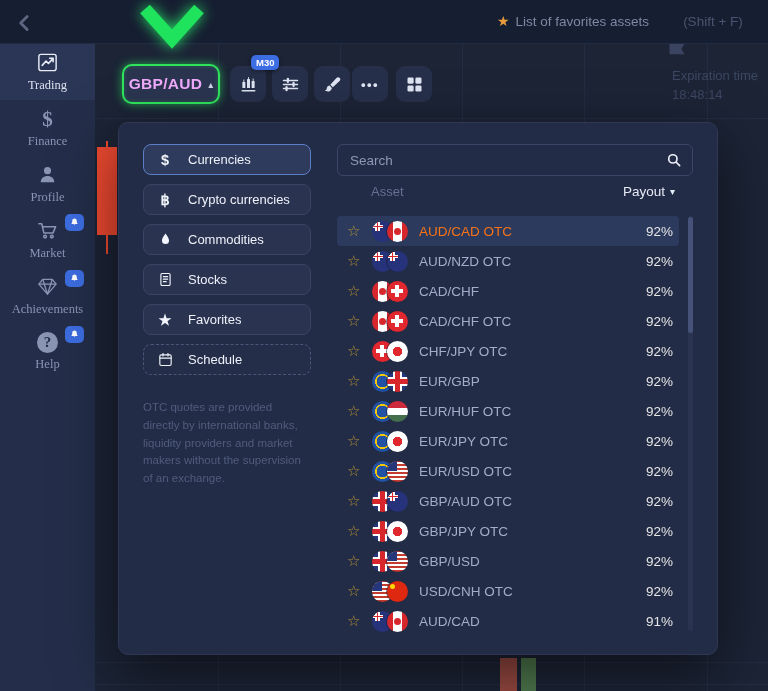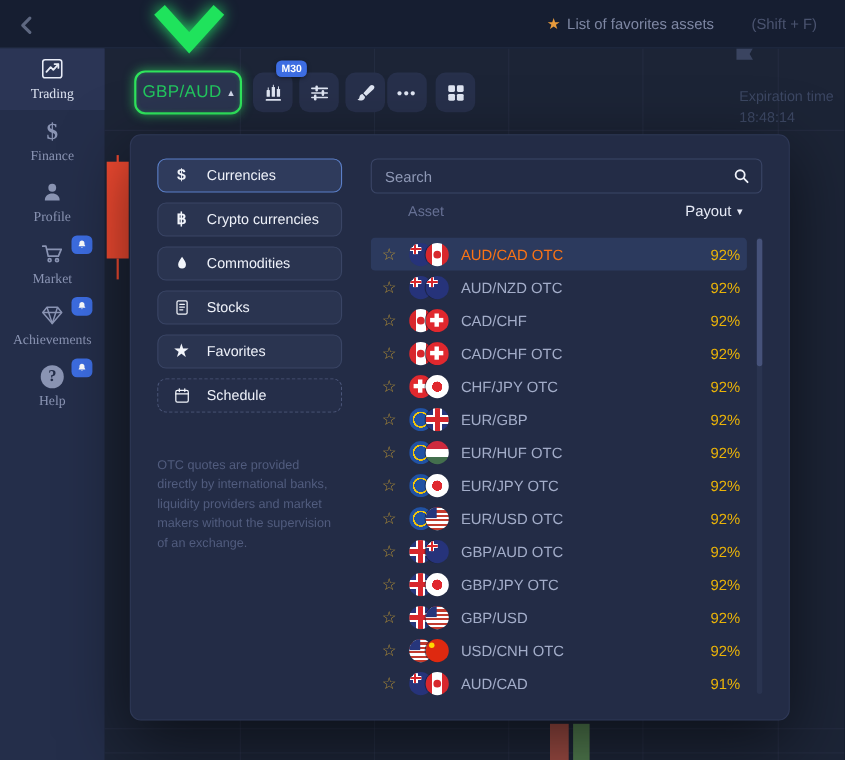--- a/index.html
+++ b/index.html
@@ -30,29 +30,29 @@
   .nav-badge { position:absolute; right:11px; top:2px; min-width:19px; height:17px; border-radius:5px; background:#3d6de2; color:#fff; display:flex; align-items:center; justify-content:center; font-size:10px; font-weight:bold; padding:0 3px; }
   .nav-badge svg { width:11px; height:11px; }
   
   .gridline-v { position:absolute; top:44px; bottom:0; width:1px; background:rgba(125,145,195,.08); z-index:0; }
   .gridline-h { position:absolute; left:95px; right:0; height:1px; background:rgba(125,145,195,.08); z-index:0; }
   .candle { position:absolute; z-index:1; }
   .candle.big-red { left:97px; top:147px; width:20px; height:88px; background:#f14a31; }
   .wick-red { position:absolute; left:106px; width:2px; background:#f14a31; z-index:1; }
   .candle.small-red { left:500px; top:658px; width:17px; height:33px; background:#9a4a42; }
   .candle.small-green { left:521px; top:658px; width:15px; height:33px; background:#507a4e; }
-  .expiration { position:absolute; left:672px; top:78px; z-index:1; font-size:13px; color:#3c4763; line-height:19px; }
+  .expiration { position:absolute; left:672px; top:66px; z-index:1; font-size:13px; color:#3c4763; line-height:19px; }
   .exp-flag { position:absolute; left:668px; top:42px; width:18px; height:14px; color:#3a4460; z-index:1; }
   .exp-flag svg { width:100%; height:100%; }
   
   .pair-btn { position:absolute; left:122px; top:64px; width:98px; height:40px; z-index:3;
     background:#2b3550; border:2px solid #2fe45c; border-radius:10px;
     box-shadow:0 0 10px rgba(45,229,92,.65), inset 0 0 4px rgba(45,229,92,.25);
     display:flex; align-items:center; justify-content:center; gap:6px; cursor:pointer; }
-  .pair-btn .pair { font-size:15.5px; font-weight:normal; letter-spacing:.3px; color:#22c55e; }
+  .pair-btn .pair { font-size:15.5px; font-weight:bold; letter-spacing:.3px; color:#f0abfc; }
   .pair-btn .caret { font-size:10px; color:#cfd6e8; }
   .green-arrow { position:absolute; left:136px; top:2px; width:72px; height:48px; z-index:4;
     filter:drop-shadow(0 0 7px rgba(40,255,110,.85)); }
   .tool-btn { position:absolute; top:66px; width:36px; height:36px; background:#27304b; border-radius:9px;
     display:flex; align-items:center; justify-content:center; color:#dfe5f2; cursor:pointer; z-index:3; }
   .tool-btn svg { width:21px; height:21px; }
   .tb-charttype { left:230px; } .tb-indicators { left:272px; } .tb-brush { left:314px; }
   .tb-more { left:352px; } .tb-grid { left:396px; }
   .glyph-dots { font-size:13px; letter-spacing:1.5px; font-weight:bold; color:#dfe5f2; }
   .tf-badge { position:absolute; left:251px; top:55px; z-index:5; background:#3d6de2; color:#fff;
@@ -63,21 +63,21 @@
     box-shadow:0 18px 60px rgba(0,0,0,.55); display:flex; padding:21px 24px; }
   .cat-col { width:168px; flex:none; }
   .cat-btn { width:100%; height:31px; margin-bottom:9px; display:flex; align-items:center; gap:14px;
     background:#2a3450; border:1px solid #3a4565; border-radius:8px; padding:0 12px;
     color:#eef1f9; font-size:13px; cursor:pointer; }
   .cat-btn.selected { border-color:#5b7fc7; background:#2f3b5c; }
   .cat-btn.dashed { border:1px dashed #4b5679; background:rgba(42,52,80,.35); }
   .cat-ic { width:18px; height:18px; display:flex; align-items:center; justify-content:center; flex:none; }
   .cat-ic svg { width:17px; height:17px; }
   .cat-glyph { font-size:14.5px; font-weight:bold; color:#f2f5fb; }
-  .otc-note { margin-top:40px; width:160px; font-size:11.5px; line-height:1.55; color:#515c7e; }
+  .otc-note { margin-top:24px; width:160px; font-size:11.5px; line-height:1.55; color:#515c7e; }
   
   .list-col { flex:1; margin-left:26px; position:relative; display:flex; flex-direction:column; }
   .search-box { position:relative; height:32px; flex:none; }
   .search-box input { width:100%; height:100%; background:transparent; border:1px solid #3b4667; border-radius:6px;
     color:#cdd4e6; font-size:13.5px; font-family:"Liberation Sans",sans-serif; padding:0 36px 0 12px; outline:none; }
   .search-box input::placeholder { color:#8e98b5; }
   .search-ic { position:absolute; right:10px; top:7px; width:18px; height:18px; color:#eef1f9; cursor:pointer; }
   .search-ic svg { width:100%; height:100%; }
   .list-head { height:32px; margin-top:8px; display:flex; align-items:flex-start; flex:none; padding:0 18px 0 34px; }
   .col-asset { font-size:13px; color:#667094; }
@@ -85,21 +85,21 @@
   .col-payout .caret { font-size:10px; }
   .rows { flex:1; overflow:hidden; position:relative; padding-right:14px; }
   .asset-row { height:30px; display:flex; align-items:center; padding:0 6px 0 10px; border-radius:4px; cursor:pointer; }
   .asset-row.selected { background:#2c3a5e; }
   .fav-star { font-size:15px; color:#b38f35; width:18px; flex:none; cursor:pointer; }
   .flag-pair { display:flex; margin-left:7px; flex:none; }
   .flag { width:21px; height:21px; border-radius:50%; position:relative; overflow:hidden; flex:none; background:#666; }
   .flag.quote { margin-left:-6px; z-index:1; box-shadow:-1px 0 0 rgba(20,26,45,.6); }
   .asset-name { margin-left:11px; font-size:13.5px; color:#a3adc9; }
   .asset-row.selected .asset-name { color:#f97316; }
-  .asset-payout { margin-left:auto; font-size:13.5px; color:#eab308; }
+  .asset-payout { margin-left:auto; font-size:13.5px; color:#e5e5e5; }
   .scrollbar { position:absolute; right:0; top:72px; bottom:2px; width:5px; border-radius:3px; background:#2a3450; }
   .scroll-thumb { position:absolute; top:1px; left:0; width:5px; height:116px; border-radius:3px; background:#46527a; cursor:grab; }
   
   .f-aud, .f-nzd { background:#26337a; }
   .f-aud::before, .f-nzd::before { content:""; position:absolute; left:0; top:1px; width:11px; height:9px;
     background:
       linear-gradient(0deg, transparent 42%, #d8272c 42% 58%, transparent 58%),
       linear-gradient(90deg, transparent 42%, #d8272c 42% 58%, transparent 58%),
       linear-gradient(0deg, transparent 28%, #fff 28% 72%, transparent 72%),
       linear-gradient(90deg, transparent 28%, #fff 28% 72%, transparent 72%); }

